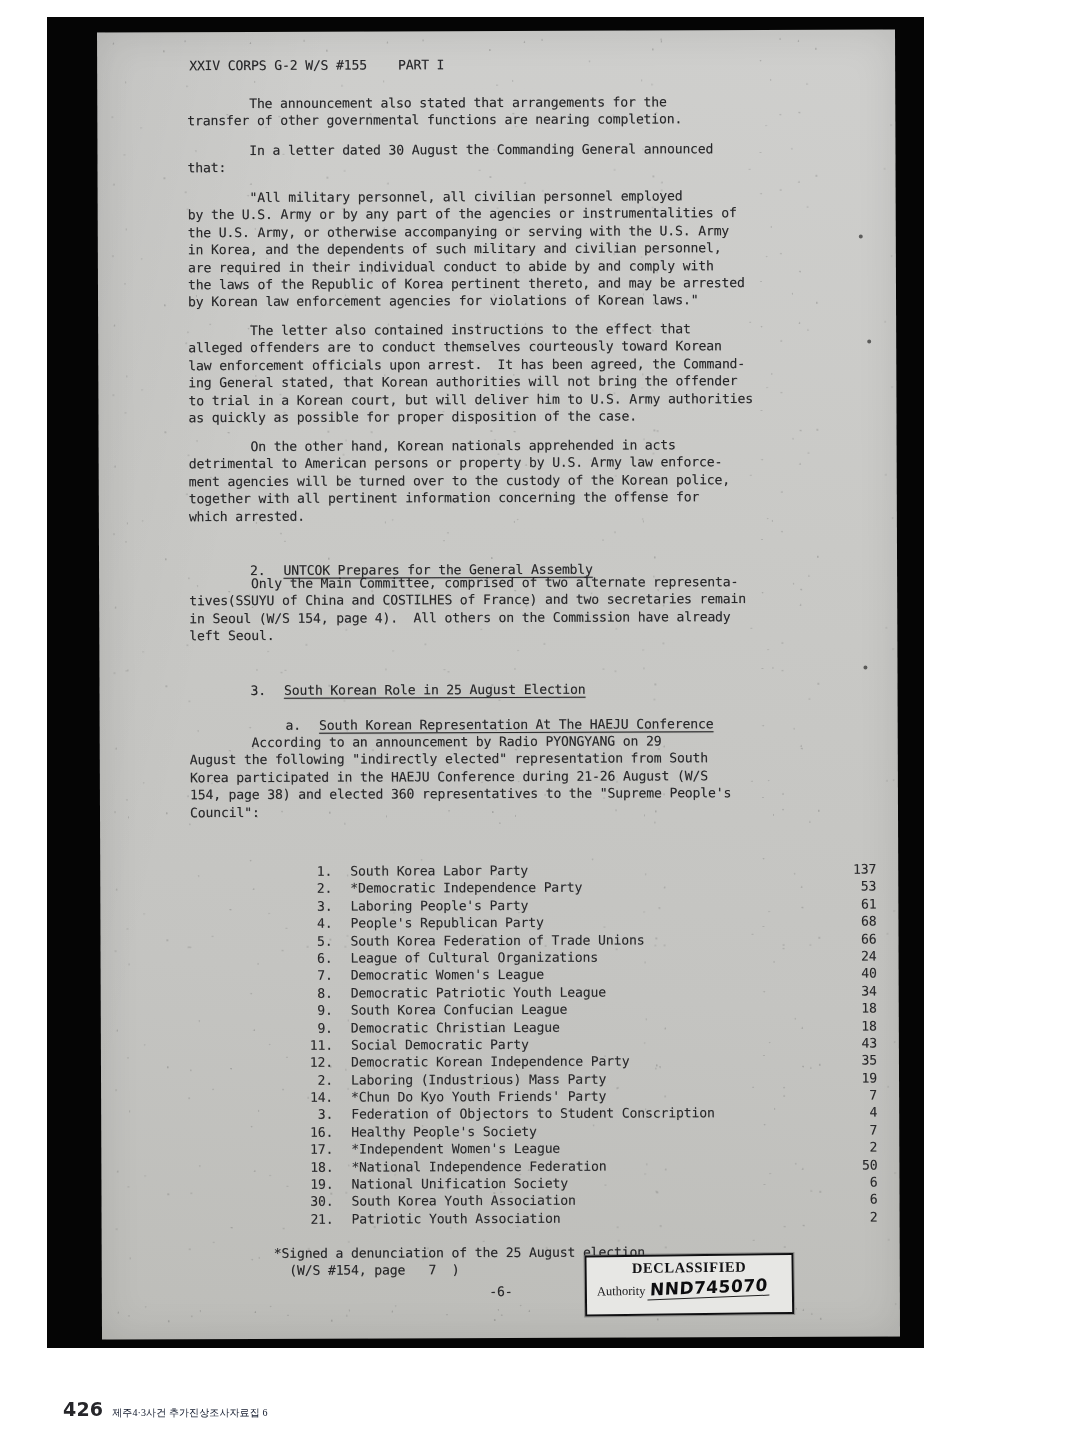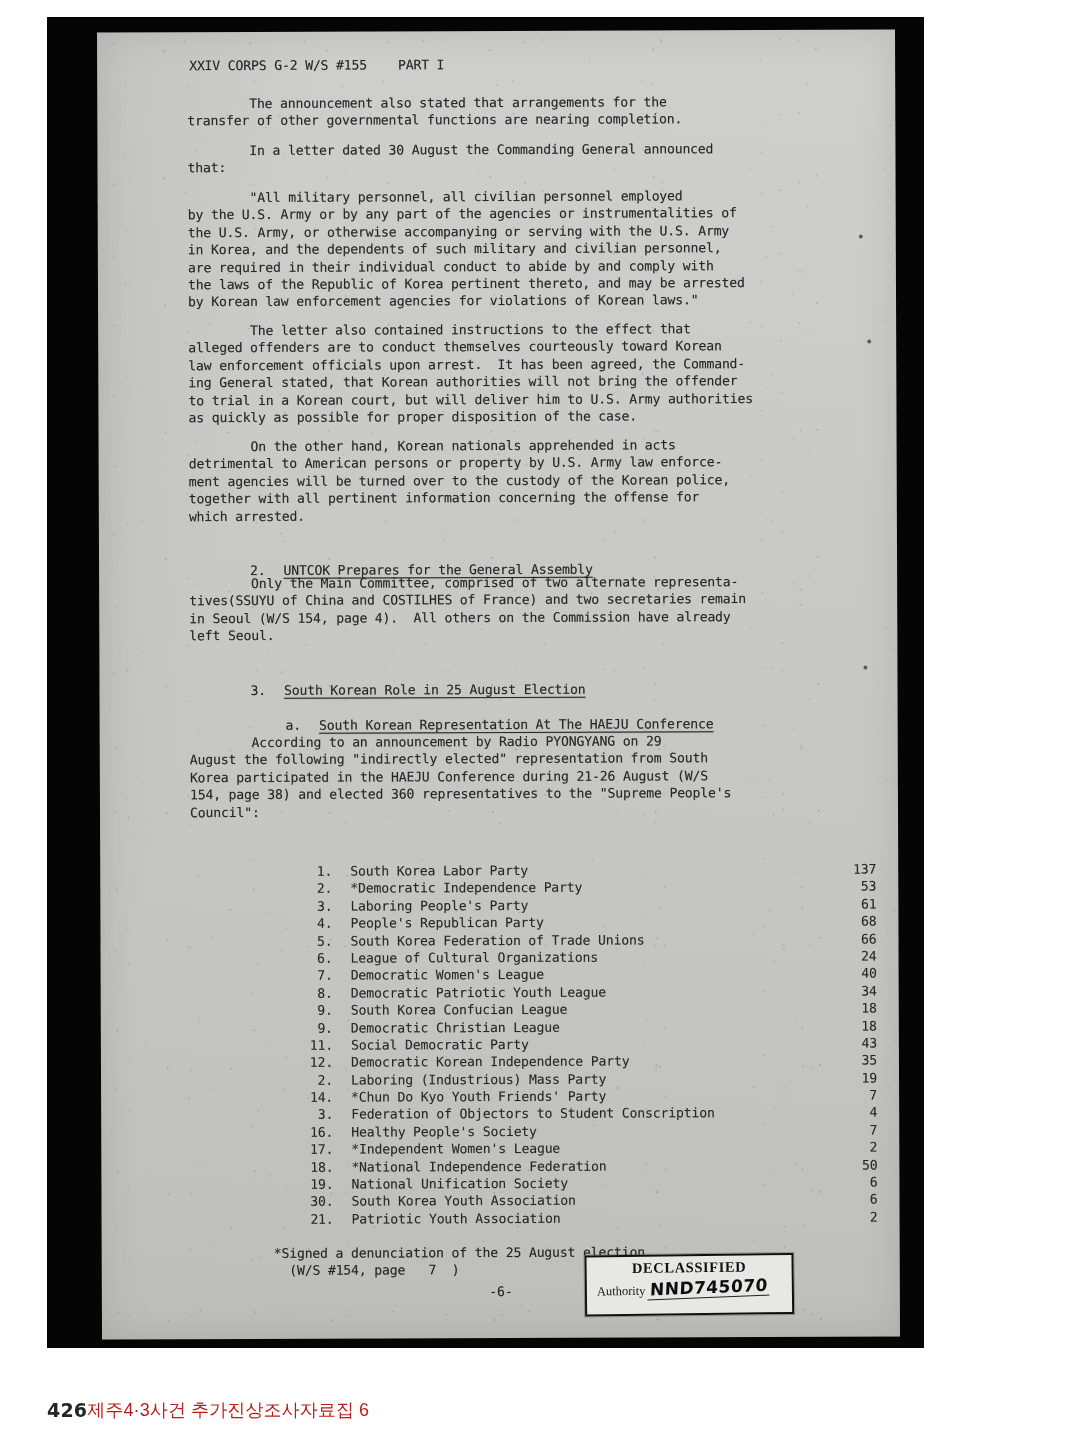--- a/index.html
+++ b/index.html
@@ -155,35 +155,35 @@
   
   .edge-mark{
     position:absolute;
     width:4px;height:4px;border-radius:50%;
     background:rgba(0,0,0,.55);
   }
 
   
   #book-footer{
     position:absolute;
-    left:47px; top:1398px;
-    display:flex; align-items:center; 
+    left:63px; top:1398px;
+    display:flex; align-items:flex-end; gap:9px;
     color:#26262a;
   }
   #footer-page{
     font-family:"DejaVu Sans","Liberation Sans",sans-serif;
     font-size:19px;
     font-weight:700;
     letter-spacing:0.2px;
   }
   #footer-title{
-    font-family:Liberation Sans, sans-serif;
-    font-size:18px;
+    font-family:Liberation Serif, serif;
+    font-size:10px;
     letter-spacing:0.1px;
-    color:#b91c1c;
+    color:#0f172a;
   }
 </style>
 </head>
 <body>
 
 <div id="scan-frame"></div>
 
 <div id="paper">
 
   <div class="tw" id="doc-header">XXIV CORPS G-2 W/S #155    PART I</div>

